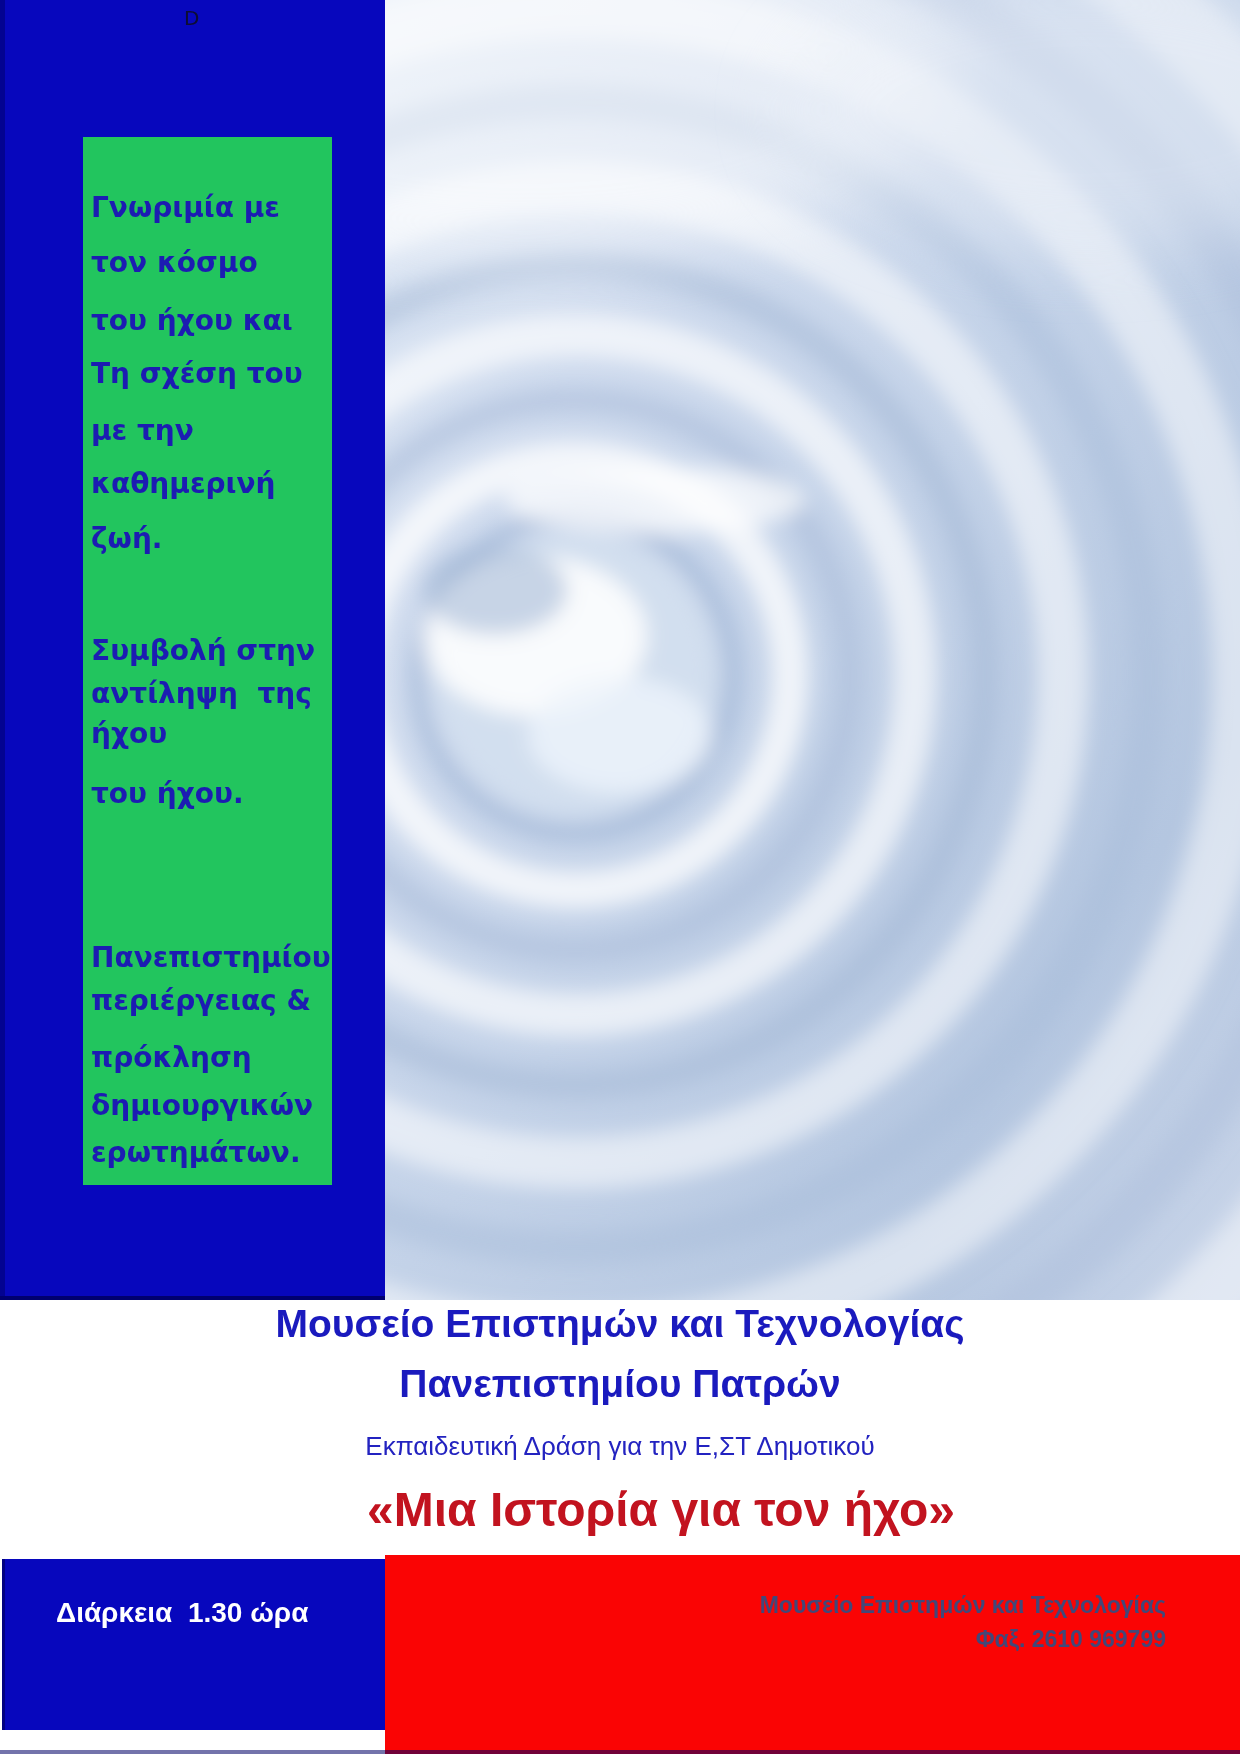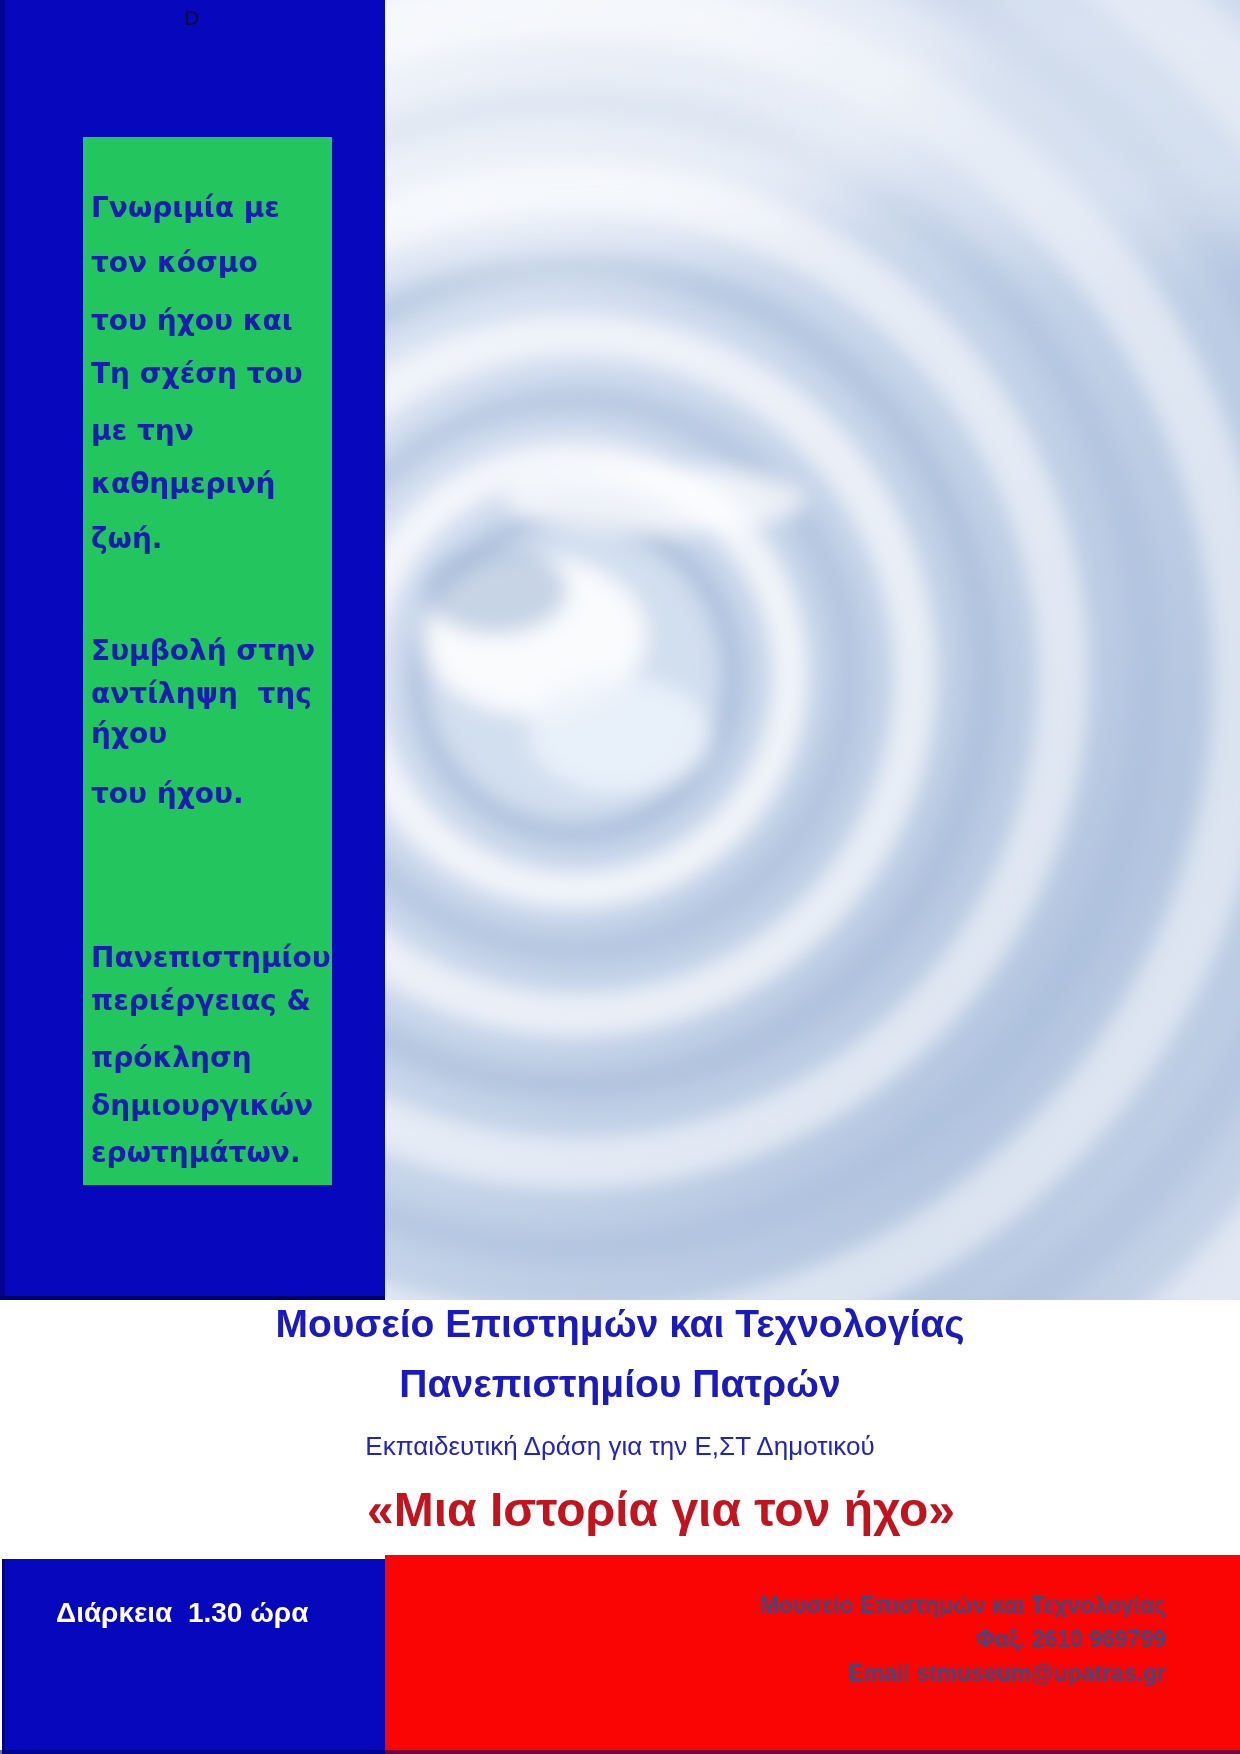--- a/index.html
+++ b/index.html
@@ -23,21 +23,21 @@
 
   
   .headline{position:absolute;left:0;width:1240px;text-align:center;color:#1a1abe;
             font-weight:bold;white-space:pre-wrap;}
   .h-main1{top:1300px;font-size:39px;line-height:48px;}
   .h-main2{top:1360px;font-size:39px;line-height:48px;}
   .h-sub{top:1429px;font-size:26px;line-height:34px;font-weight:normal;color:#2323c0;}
   .h-event{top:1482px;font-size:48px;line-height:56px;color:#c2131f;padding-left:41px;}
 
   
-  .blue-footer{position:absolute;left:2px;top:1559px;width:383px;height:195px;background:#0707bd;
+  .blue-footer{position:absolute;left:2px;top:1559px;width:383px;height:171px;background:#0707bd;
                box-shadow:inset 3px 0 0 rgba(0,0,90,.6);}
   .duration{position:absolute;left:54px;top:37px;color:#ffffff;font-weight:bold;font-size:28px;
             line-height:34px;white-space:pre-wrap;}
   .red-footer{position:absolute;left:385px;top:1555px;width:855px;height:199px;background:#fa0404;}
   .contact{position:absolute;left:0;top:33px;width:781px;text-align:right;color:#424879;
            font-weight:bold;font-size:23px;line-height:34px;}
   .bottom-edge{position:absolute;left:0;top:1750px;width:1240px;height:4px;background:#000066;opacity:.55;}
 </style>
 </head>
 <body>
@@ -116,18 +116,17 @@
   <div class="headline h-event">«Μια Ιστορία για τον ήχο»</div>
 
   <div class="blue-footer">
     <div class="duration">Διάρκεια  1.30 ώρα</div>
   </div>
 
   <div class="red-footer">
     <div class="contact">
       <div>Μουσείο Επιστημών και Τεχνολογίας</div>
       <div>Φαξ. 2610 969799</div>
-      <div>Email stmuseum@upatras.gr</div>
     </div>
   </div>
 
   <div class="bottom-edge"></div>
 </div>
 
 </body></html>

